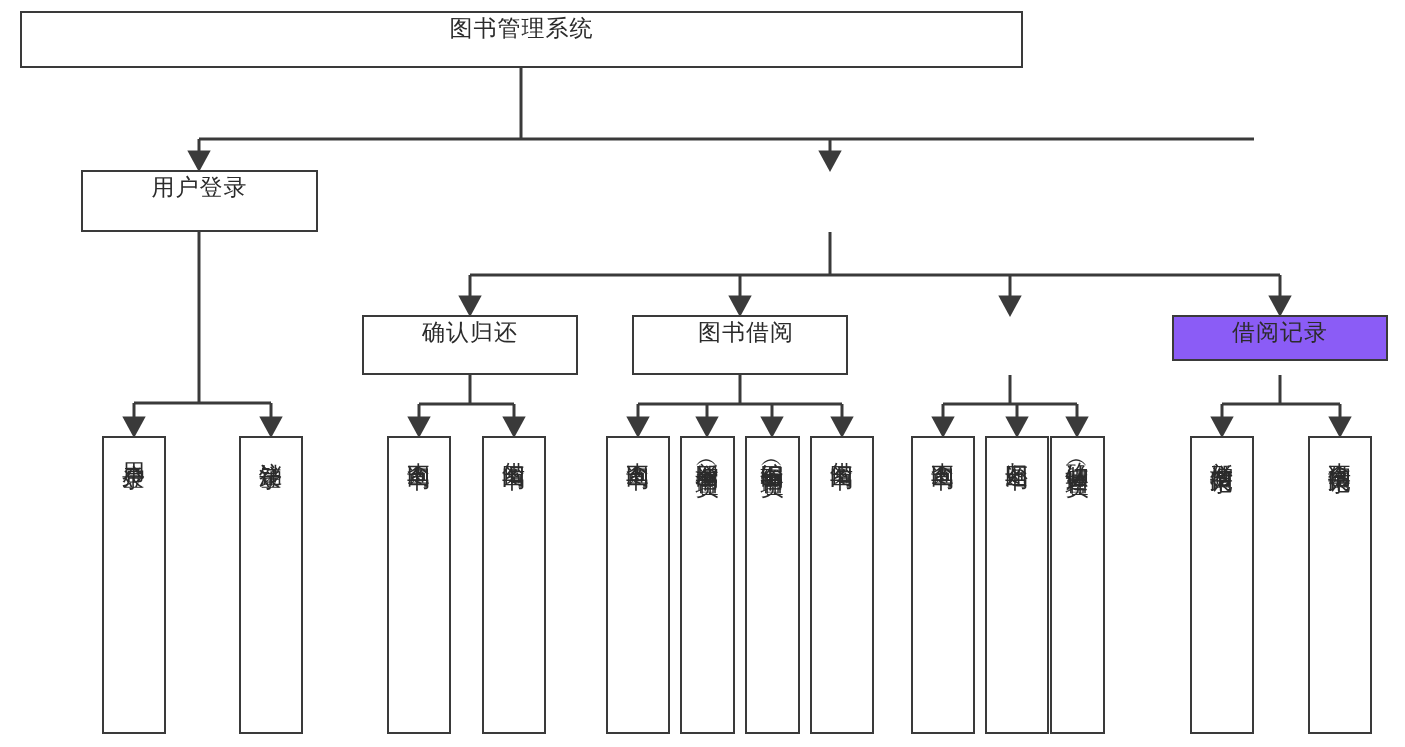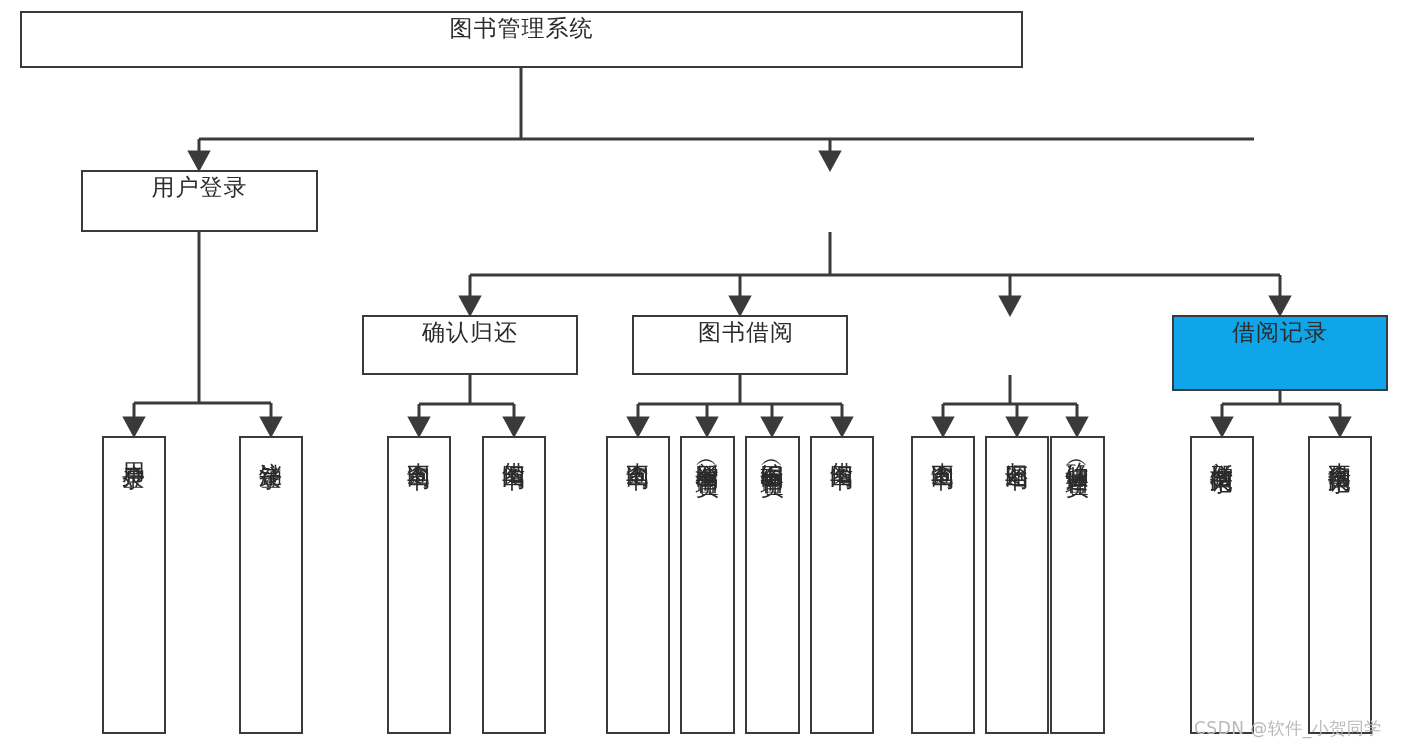--- a/index.html
+++ b/index.html
@@ -125,21 +125,21 @@
   <div class="node horiz" style="left: 81px; top: 170px; width: 237px; height: 62px; border-color: rgb(58, 58, 58); color: rgb(43, 43, 43); background: rgb(255, 255, 255);">
     <span>用户登录</span>
   </div>
 
   <div class="node horiz" style="left: 362px; top: 315px; width: 216px; height: 60px; border-color: rgb(58, 58, 58); color: rgb(43, 43, 43); background: rgb(255, 255, 255);">
     <span>确认归还</span>
   </div>
   <div class="node horiz" style="left: 632px; top: 315px; width: 216px; height: 60px; border-color: rgb(58, 58, 58); color: rgb(43, 43, 43); background: rgb(255, 255, 255); padding-left: 12px;">
     <span>图书借阅</span>
   </div>
-  <div class="node horiz" style="left: 1172px; top: 315px; width: 216px; height: 76px; border-color: rgb(58, 58, 58); color: rgb(43, 43, 43); background: #0ea5e9;">
+  <div class="node horiz" style="left: 1172px; top: 315px; width: 216px; height: 46px; border-color: rgb(58, 58, 58); color: rgb(43, 43, 43); background: #8b5cf6;">
     <span>借阅记录</span>
   </div>
 
   <div class="node vert" style="left: 102px; top: 436px; width: 64px; height: 298px; border-color: rgb(58, 58, 58); color: rgb(43, 43, 43); background: rgb(255, 255, 255);">
     <span class="vtext">用户登录</span>
   </div>
   <div class="node vert" style="left: 239px; top: 436px; width: 64px; height: 298px; border-color: rgb(58, 58, 58); color: rgb(43, 43, 43); background: rgb(255, 255, 255);">
     <span class="vtext">注销登录</span>
   </div>
   <div class="node vert" style="left: 387px; top: 436px; width: 64px; height: 298px; border-color: rgb(58, 58, 58); color: rgb(43, 43, 43); background: rgb(255, 255, 255);">
@@ -169,15 +169,14 @@
   <div class="node vert" style="left: 1050px; top: 436px; width: 55px; height: 298px; border-color: rgb(58, 58, 58); color: rgb(43, 43, 43); background: rgb(255, 255, 255);">
     <span class="vtext">确认归还（管理员）</span>
   </div>
   <div class="node vert" style="left: 1190px; top: 436px; width: 64px; height: 298px; border-color: rgb(58, 58, 58); color: rgb(43, 43, 43); background: rgb(255, 255, 255);">
     <span class="vtext">新增借阅记录</span>
   </div>
   <div class="node vert" style="left: 1308px; top: 436px; width: 64px; height: 298px; border-color: rgb(58, 58, 58); color: rgb(43, 43, 43); background: rgb(255, 255, 255);">
     <span class="vtext">查询借阅记录</span>
   </div>
 
-  <div class="watermark" style="left: 1194px; top: 717px; color: rgb(185, 185, 185);">CSDN @软件_小贺同学</div>
 
 </div>
 
 </body></html>

